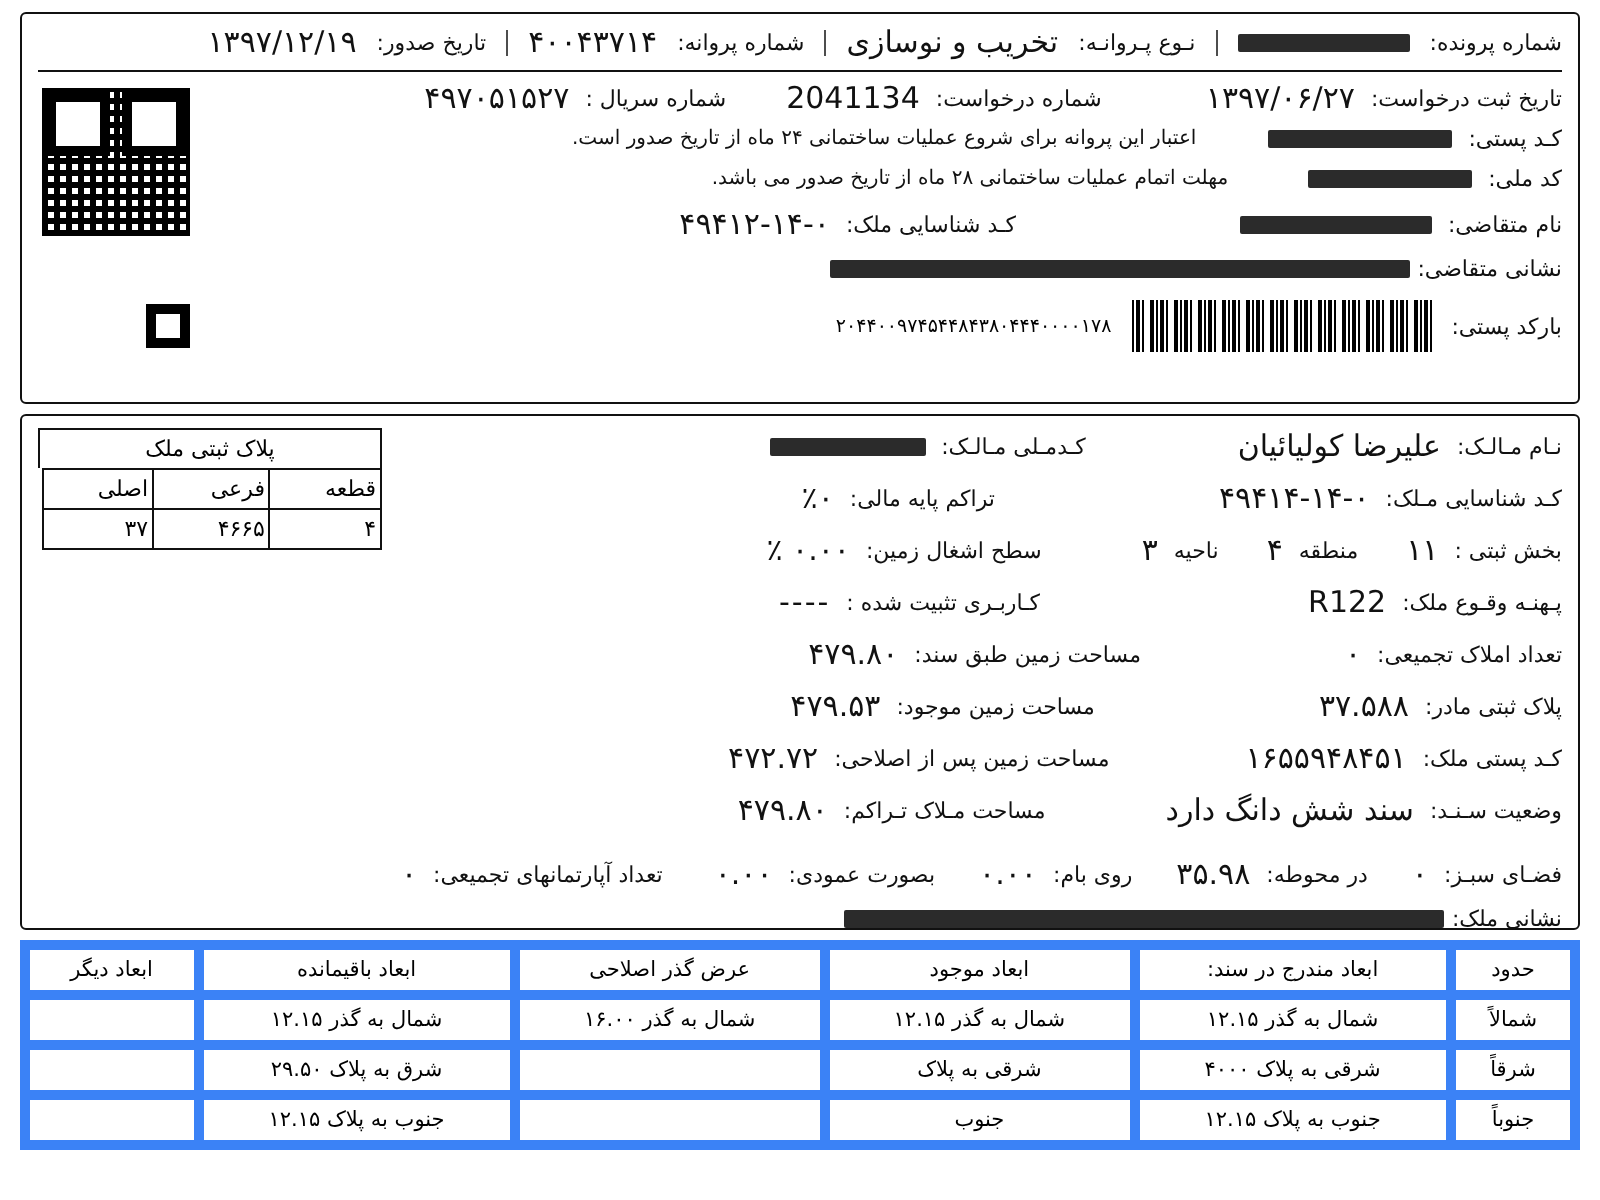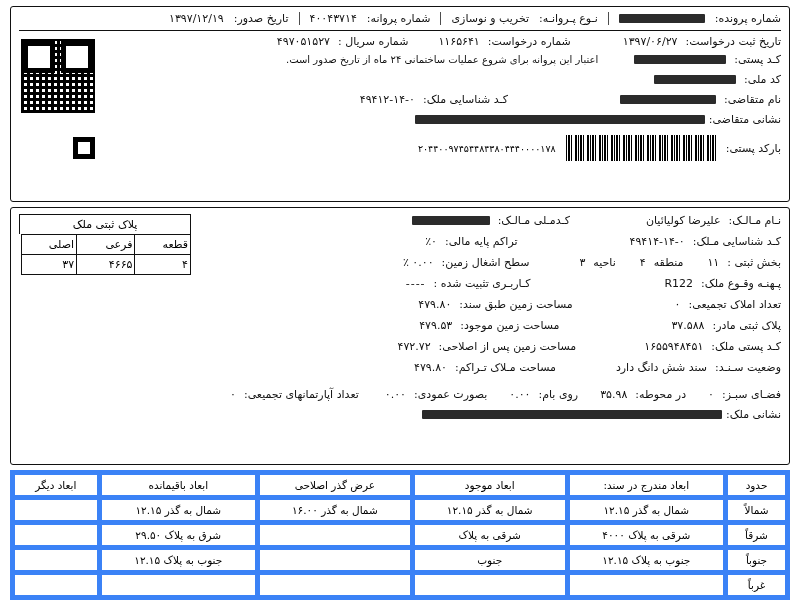--- a/index.html
+++ b/index.html
@@ -12,21 +12,21 @@
   }
   .page {
     position: relative;
     width: 800px; height: 600px;
     background: #fff;
     padding: 6px 10px 0 10px;
   }
 
   
   .lbl { color: #111; font-size: 11px; white-space: nowrap; }
-  .val { color: #111; font-size: 11px; white-space: nowrap; }
+  .val { color: #111; font-size: 15px; white-space: nowrap; }
   .redact {
     display: inline-block;
     background: #2b2b2b;
     height: 9px;
     border-radius: 1px;
     vertical-align: middle;
   }
   .row { display: flex; align-items: center; }
 
   
@@ -171,37 +171,38 @@
 
     <div style="display:flex; gap:10px;">
 
       <div style="flex:1 1 auto; min-width:0;">
 
         <div class="row" style="gap:8px; margin-bottom:5px;">
           <span class="lbl">تاریخ ثبت درخواست:</span>
           <span class="val">۱۳۹۷/۰۶/۲۷</span>
           <span style="flex:0 0 36px"></span>
           <span class="lbl">شماره درخواست:</span>
-          <span class="val">۱۱۶۵۶۴۱</span>
+          <span class="val">2041134</span>
           <span style="flex:0 0 14px"></span>
           <span class="lbl">شماره سریال :</span>
           <span class="val">۴۹۷۰۵۱۵۲۷</span>
         </div>
 
         <div class="row" style="gap:8px; margin-bottom:7px;">
           <span class="lbl">کـد پستی:</span>
           <span class="redact" style="width:92px"></span>
           <span style="flex:0 0 20px"></span>
           <span class="note">اعتبار این پروانه برای شروع عملیات ساختمانی ۲۴ ماه از تاریخ صدور است.</span>
         </div>
 
         <div class="row" style="gap:8px; margin-bottom:7px;">
           <span class="lbl">کد ملی:</span>
           <span class="redact" style="width:82px"></span>
           <span style="flex:0 0 24px"></span>
+          <span class="note">مهلت اتمام عملیات ساختمانی ۲۸ ماه از تاریخ صدور می باشد.</span>
         </div>
 
         <div class="row" style="gap:8px; margin-bottom:7px;">
           <span class="lbl">نام متقاضی:</span>
           <span class="redact" style="width:96px"></span>
           <span style="flex:0 0 96px"></span>
           <span class="lbl">کـد شناسایی ملک:</span>
           <span class="val">۴۹۴۱۲-۱۴-۰</span>
         </div>
 
@@ -377,25 +378,17 @@
         <td></td>
       </tr>
       <tr>
         <td>جنوباً</td>
         <td>جنوب به پلاک ۱۲.۱۵</td>
         <td>جنوب</td>
         <td></td>
         <td>جنوب به پلاک ۱۲.۱۵</td>
         <td></td>
       </tr>
-      <tr>
-        <td>غرباً</td>
-        <td></td>
-        <td></td>
-        <td></td>
-        <td></td>
-        <td></td>
-      </tr>
     </tbody>
   </table>
 
 
 </div>
 
 </body></html>

